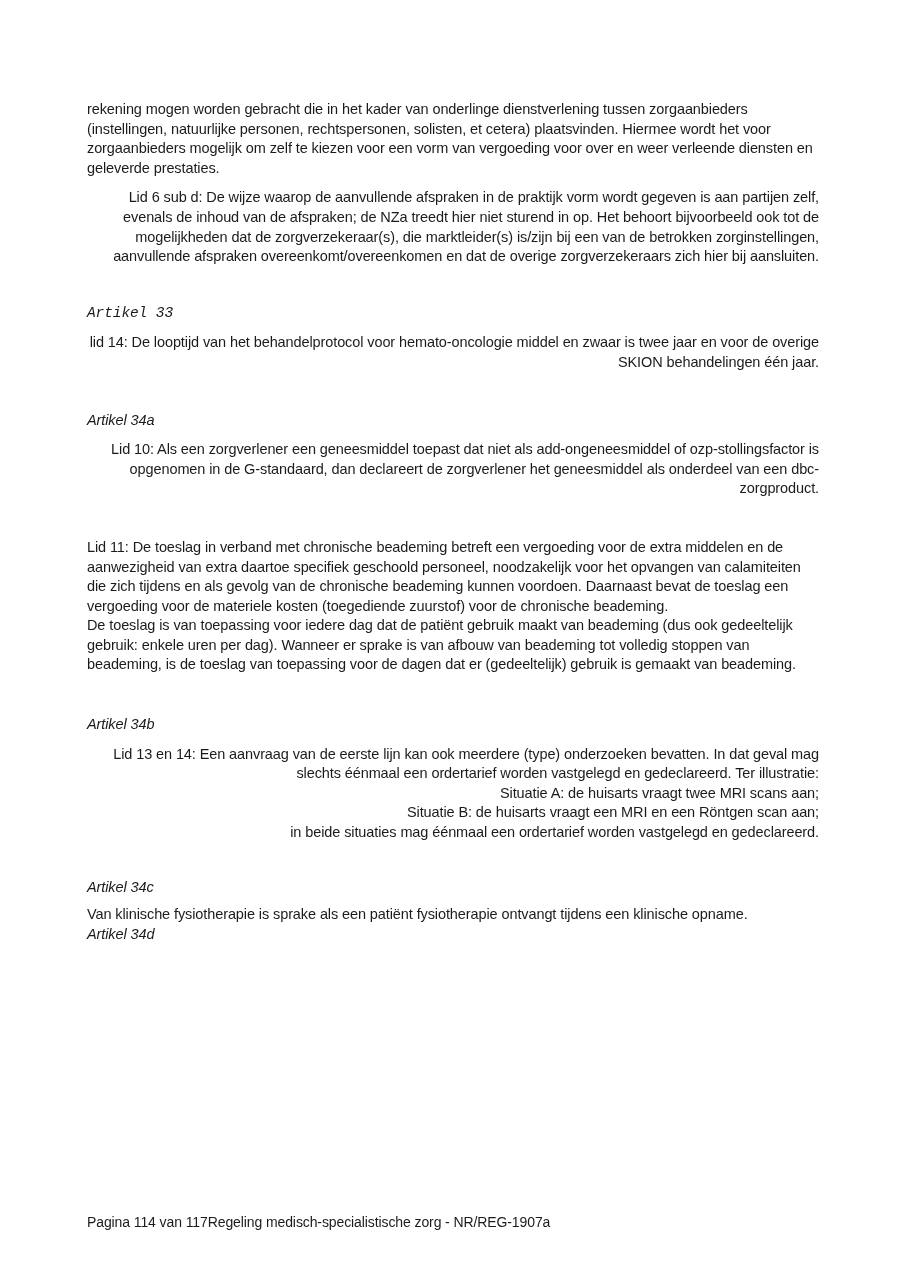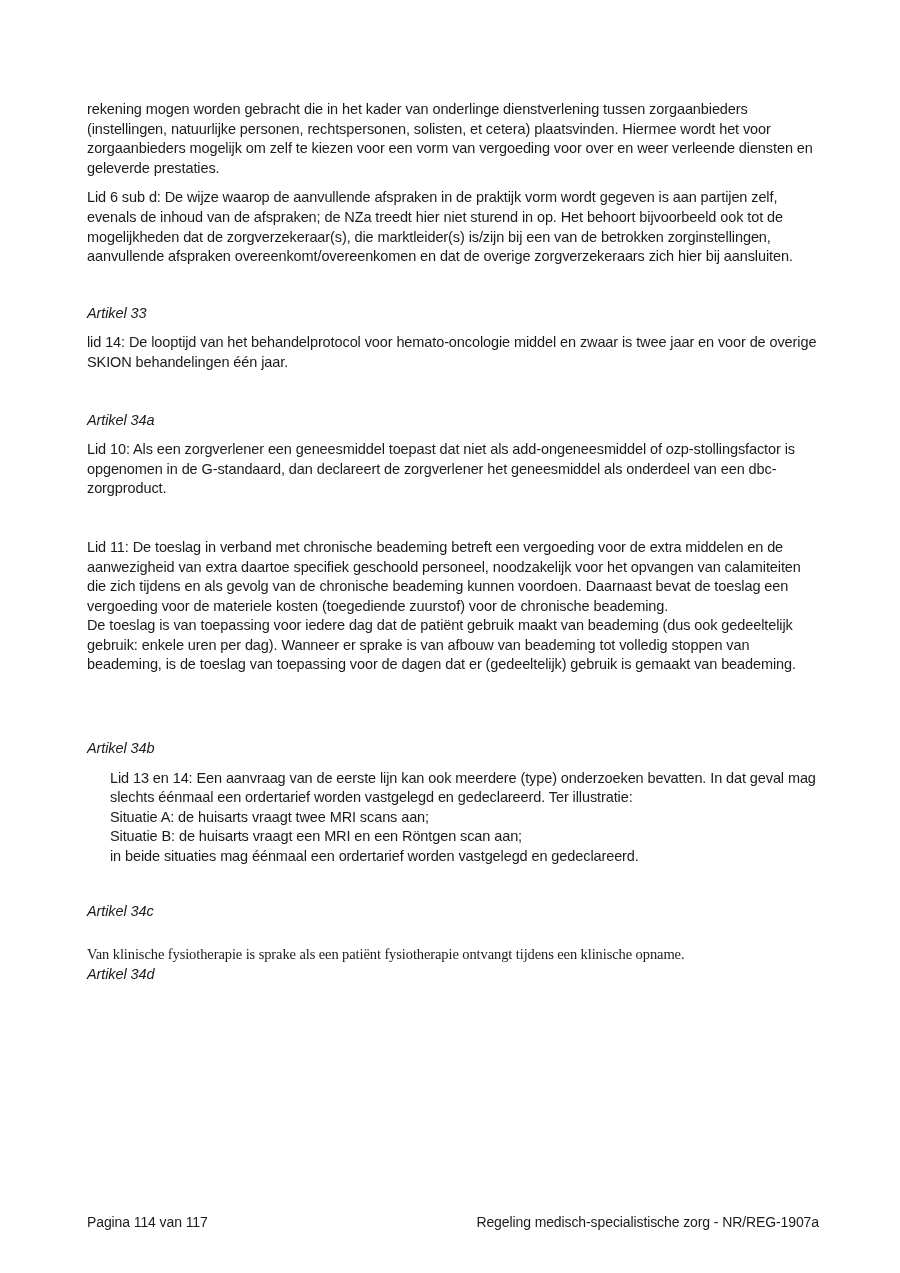--- a/index.html
+++ b/index.html
@@ -37,35 +37,34 @@
     font-style: italic;
     font-weight: normal;
     font-size: 14.5px;
     line-height: 19.6px;
   }
   .multiline {
     white-space: pre-line;
     margin-left: 23px;
   }
   
-  .mt-small  { margin-top: 10px; }
-  .mt-smaller{ margin-top: 24px; font-family: Liberation Serif, serif; }
-  .mt-sec1   { margin-top: 37px; }
+  .mt-small  { margin-top: 10px; text-align: right; }
+  .mt-smaller{ margin-top: 8px; }
+  .mt-sec1   { margin-top: 37px; font-family: Liberation Mono, monospace; }
   .mt-sec2   { margin-top: 38px; }
   .mt-sec3   { margin-top: 39px; }
   .mt-sec4   { }
-  .mt-sec5   { margin-top: 64px; }
+  .mt-sec5   { margin-top: 40px; }
   .mt-sec6   { margin-top: 35px; }
   .footer {
     position: absolute;
     left: 87px;
     width: 732px;
     top: 1213px;
     display: flex;
-    justify-content: space-between;
     font-size: 14px;
     line-height: 18px;
     letter-spacing: -0.1px;
   }
 </style>
 </head>
 <body>
 
 <div class="page">
 

